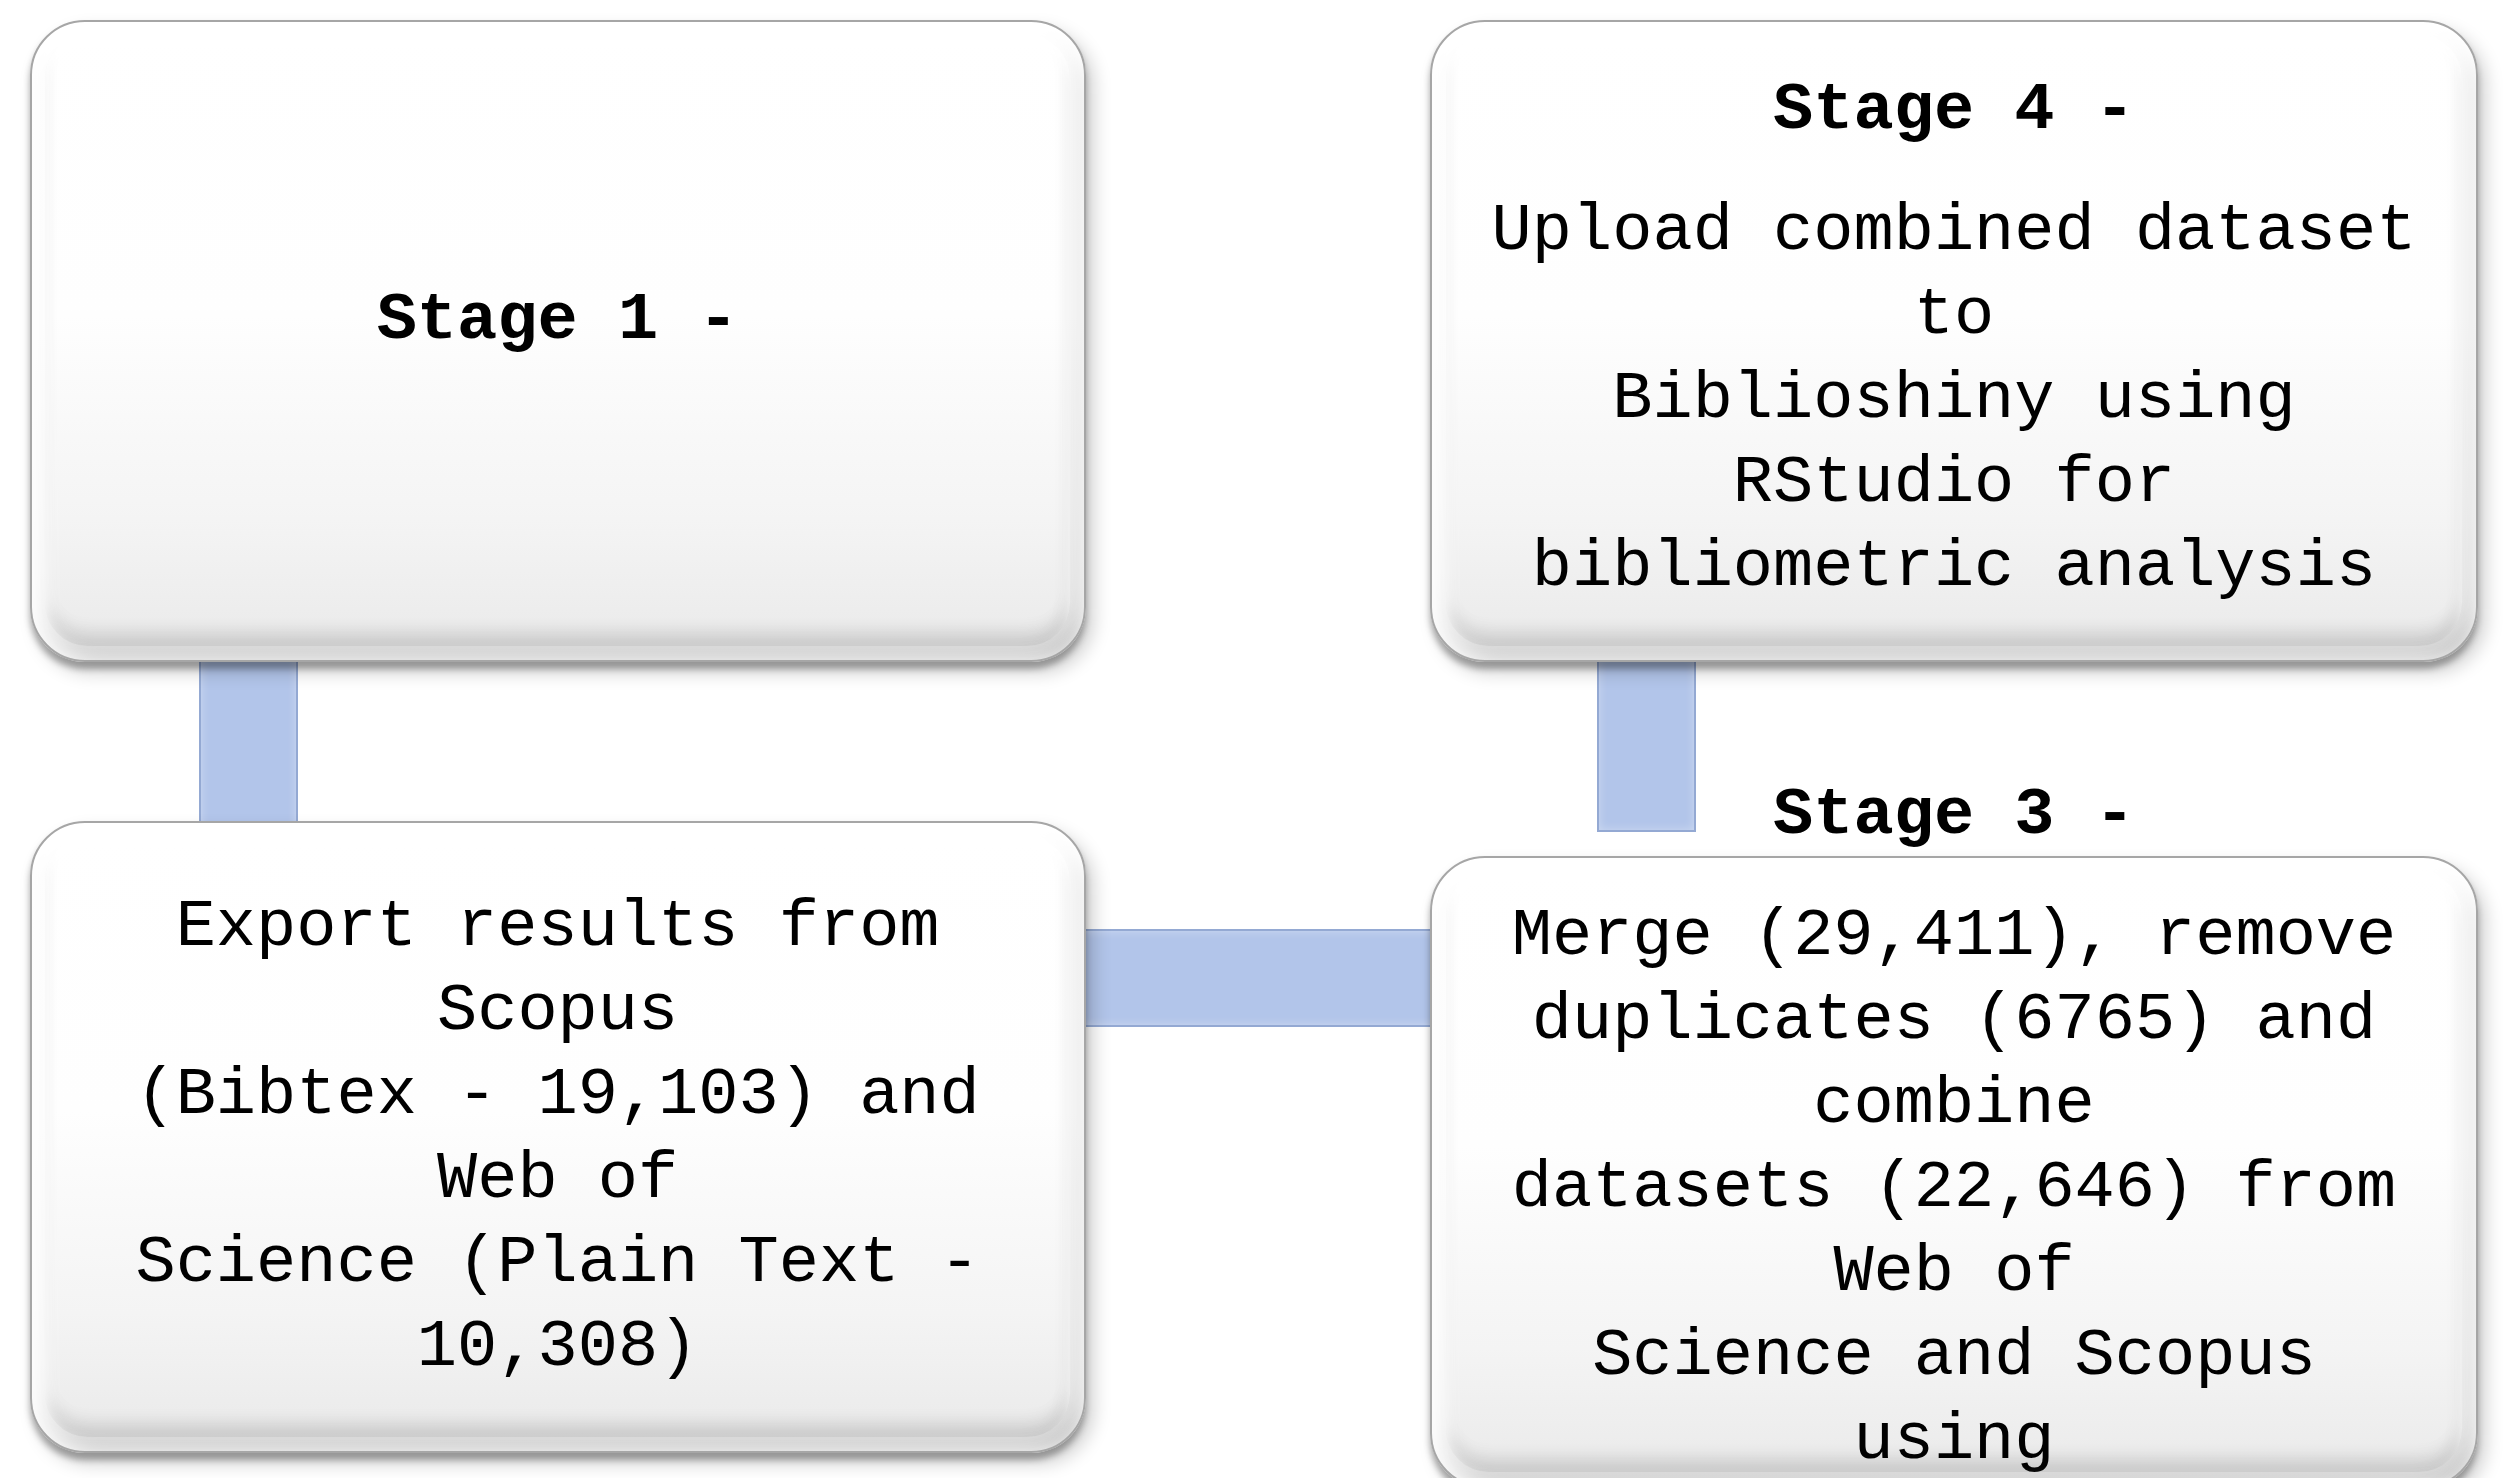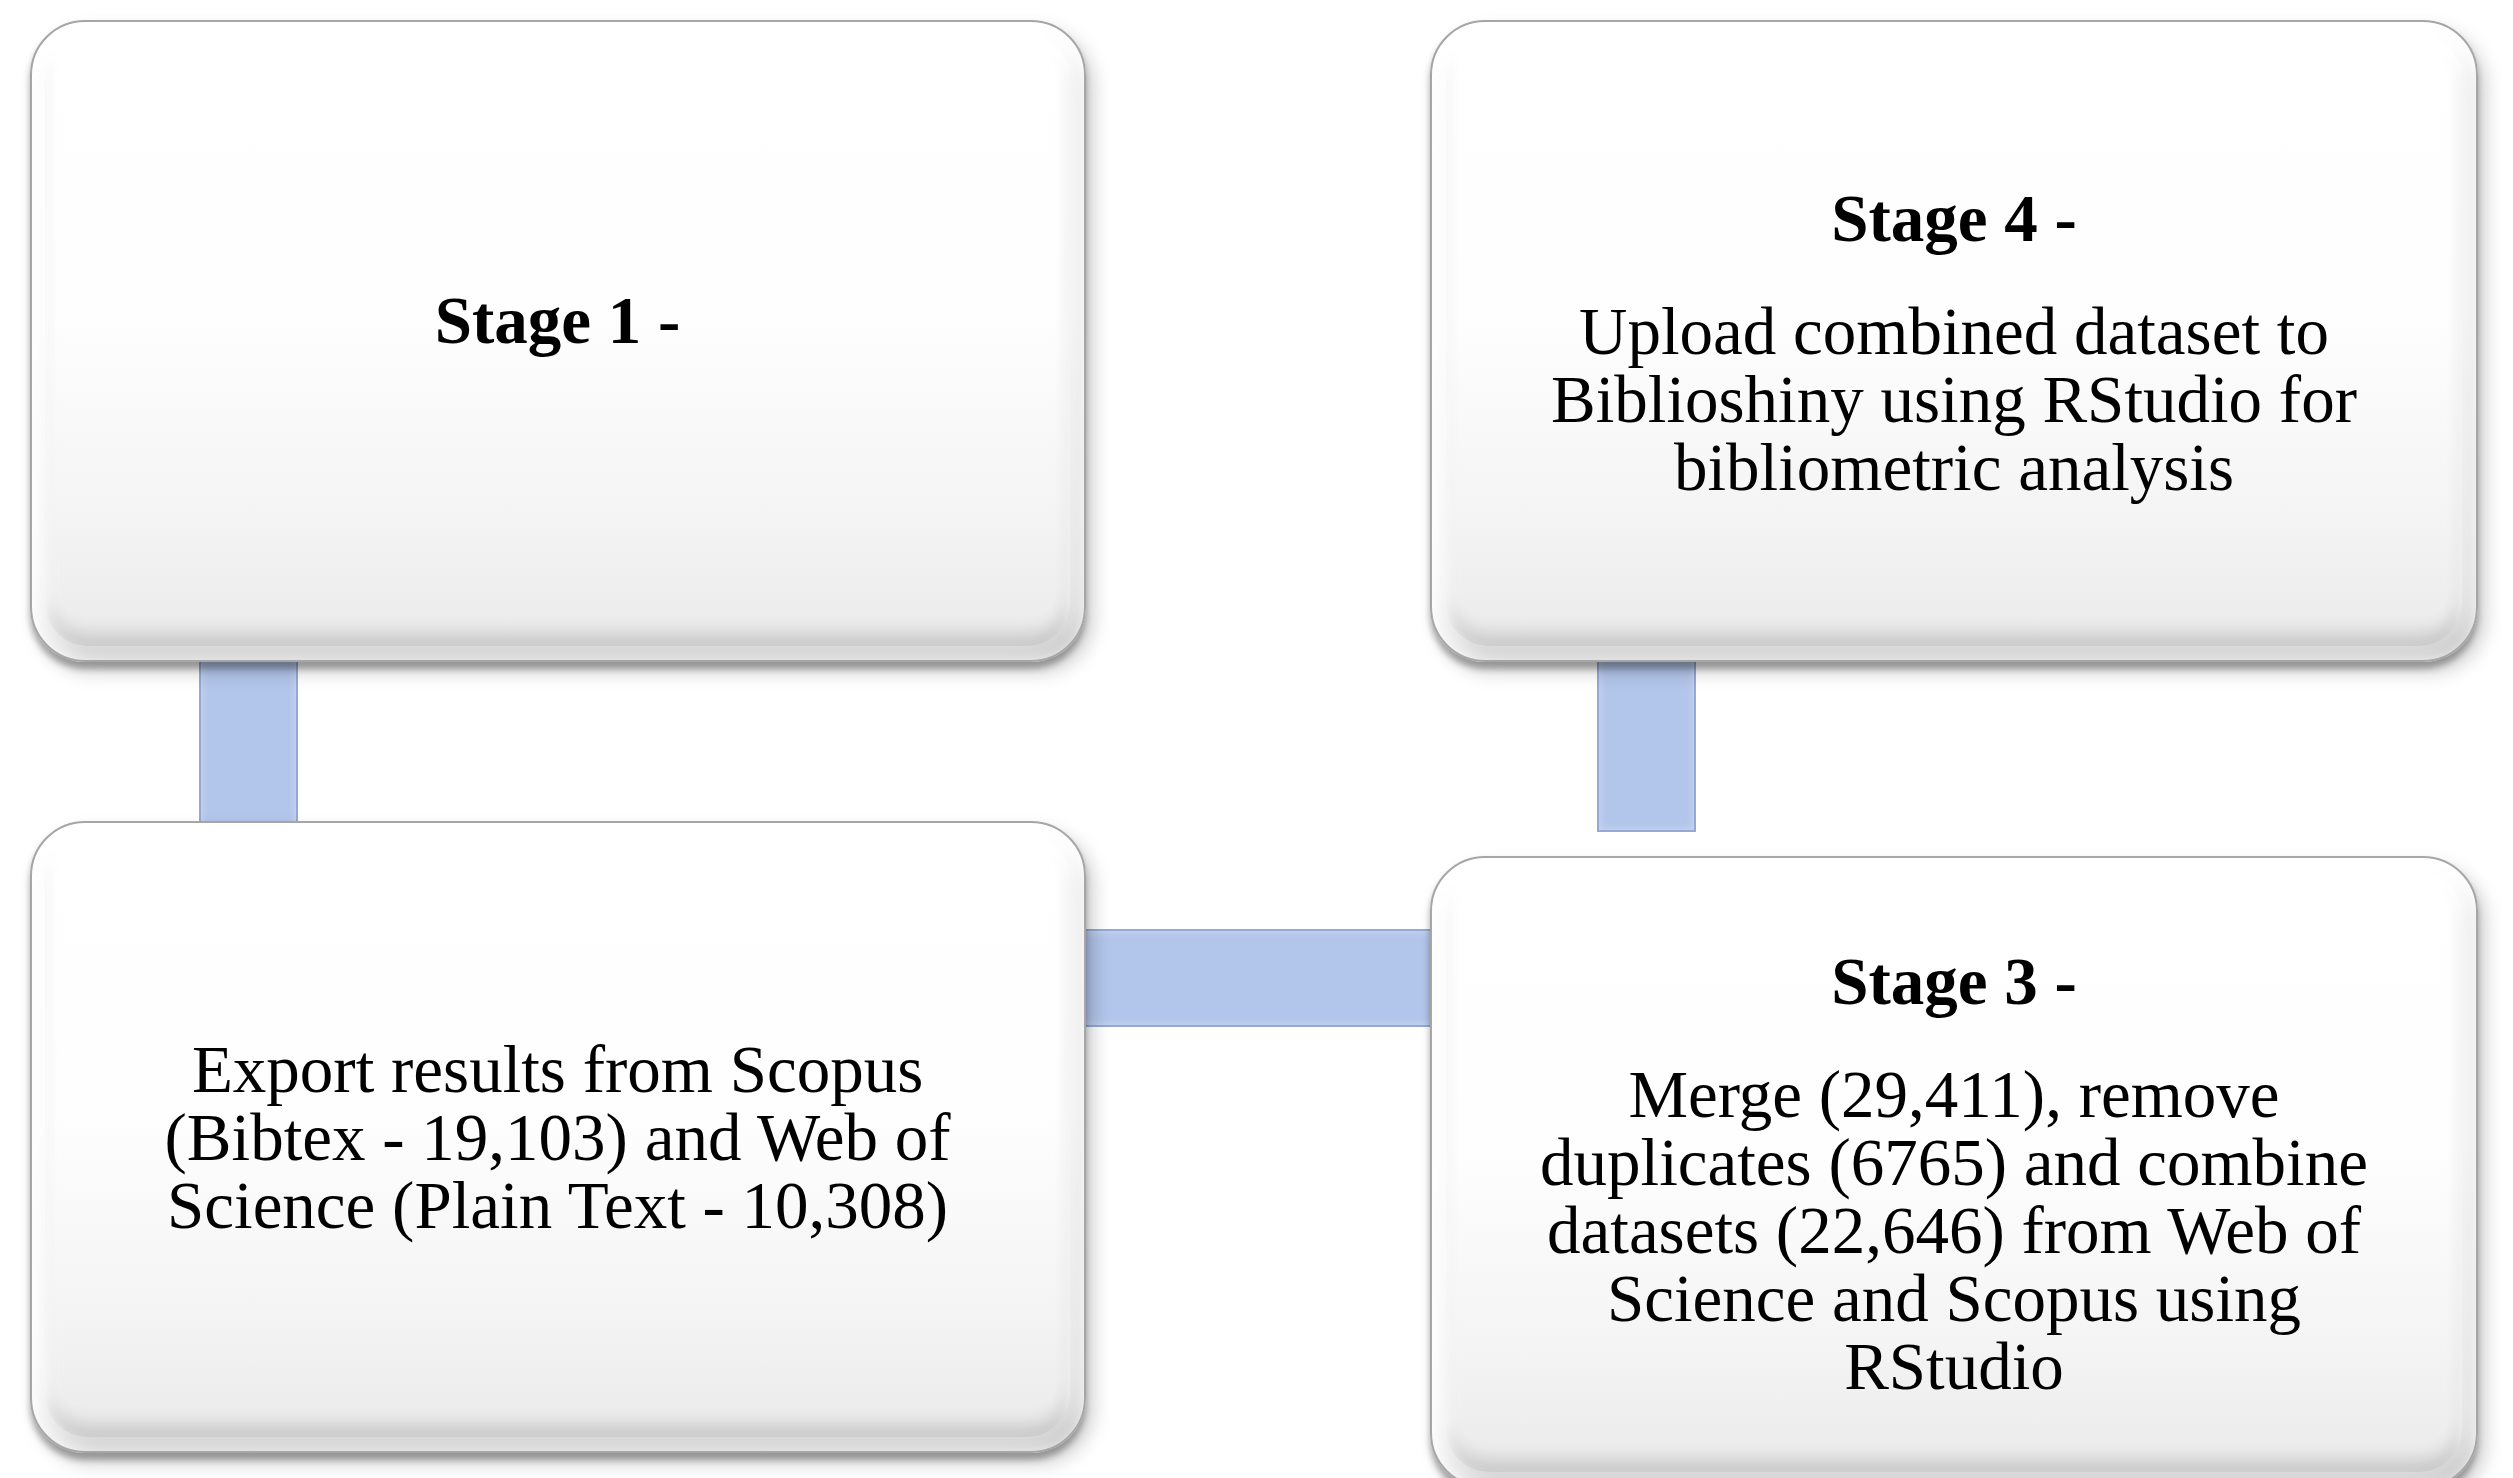--- a/index.html
+++ b/index.html
@@ -40,20 +40,21 @@
       inset 13.8px 0 19.7px rgba(255,255,255,0.85),
       inset -13.8px -5.9px 21.7px rgba(0,0,0,0.05),
       inset 0 -19.7px 25.6px rgba(0,0,0,0.10);
     display: flex;
     flex-direction: column;
     align-items: center;
     justify-content: center;
     text-align: center;
     box-sizing: border-box;
     padding: 29.6px 45px;
+    font-family: Liberation Mono, monospace;
   }
   
   .stage-box::after {
     content: "";
     position: absolute;
     inset: 13.8px;
     border-radius: 43px;
     pointer-events: none;
     box-shadow:
       inset 0 9.9px 13.8px rgba(255,255,255,0.95),
@@ -62,21 +63,21 @@
 
   .stage-title {
     font-weight: bold;
     font-size: 67px;
     line-height: 75px;
     margin-bottom: 41px;
     white-space: pre-line;
   }
   .stage-body {
     font-size: 67px;
-    line-height: 68px;
+    line-height: 84px;
     white-space: pre-line;
   }
 
   
   #stage-1-box { left: 29.6px;   top: 19.7px;  width: 1056px; height: 642px; }
   #stage-4-box { left: 1430px; top: 19.7px;  width: 1048px; height: 642px; }
   #stage-2-box { left: 29.6px;   top: 821px; width: 1056px; height: 632px; }
   #stage-3-box { left: 1430px; top: 856px; width: 1048px; height: 632px; }
 
   #connector-left-vertical  { left: 199px;  top: 653px; width: 95px;  height: 175px; }

